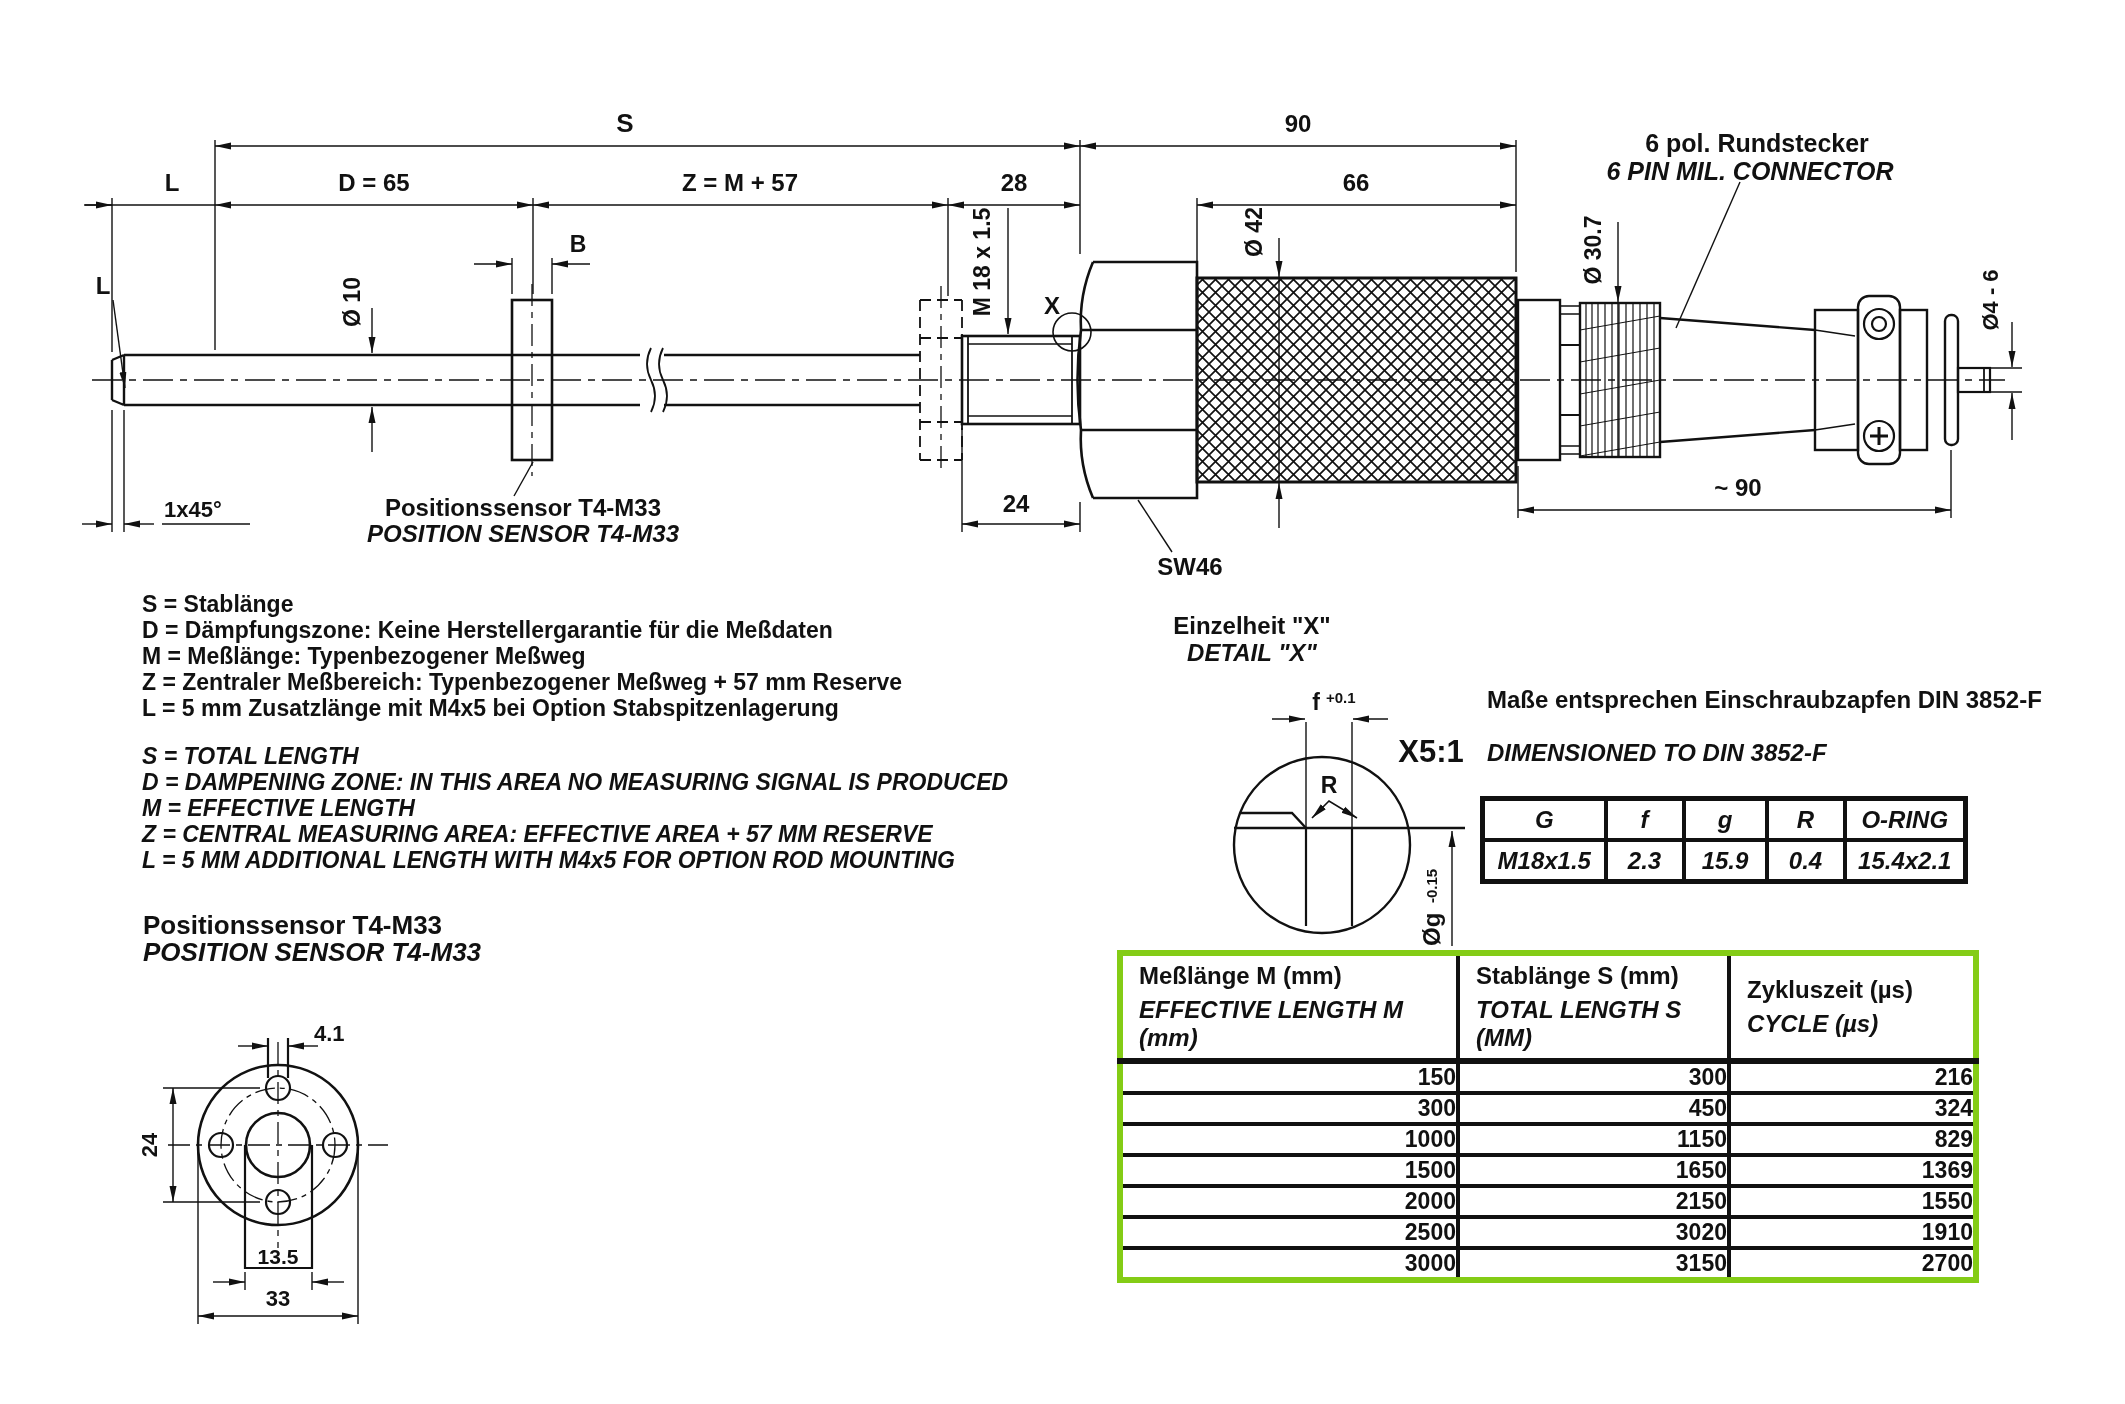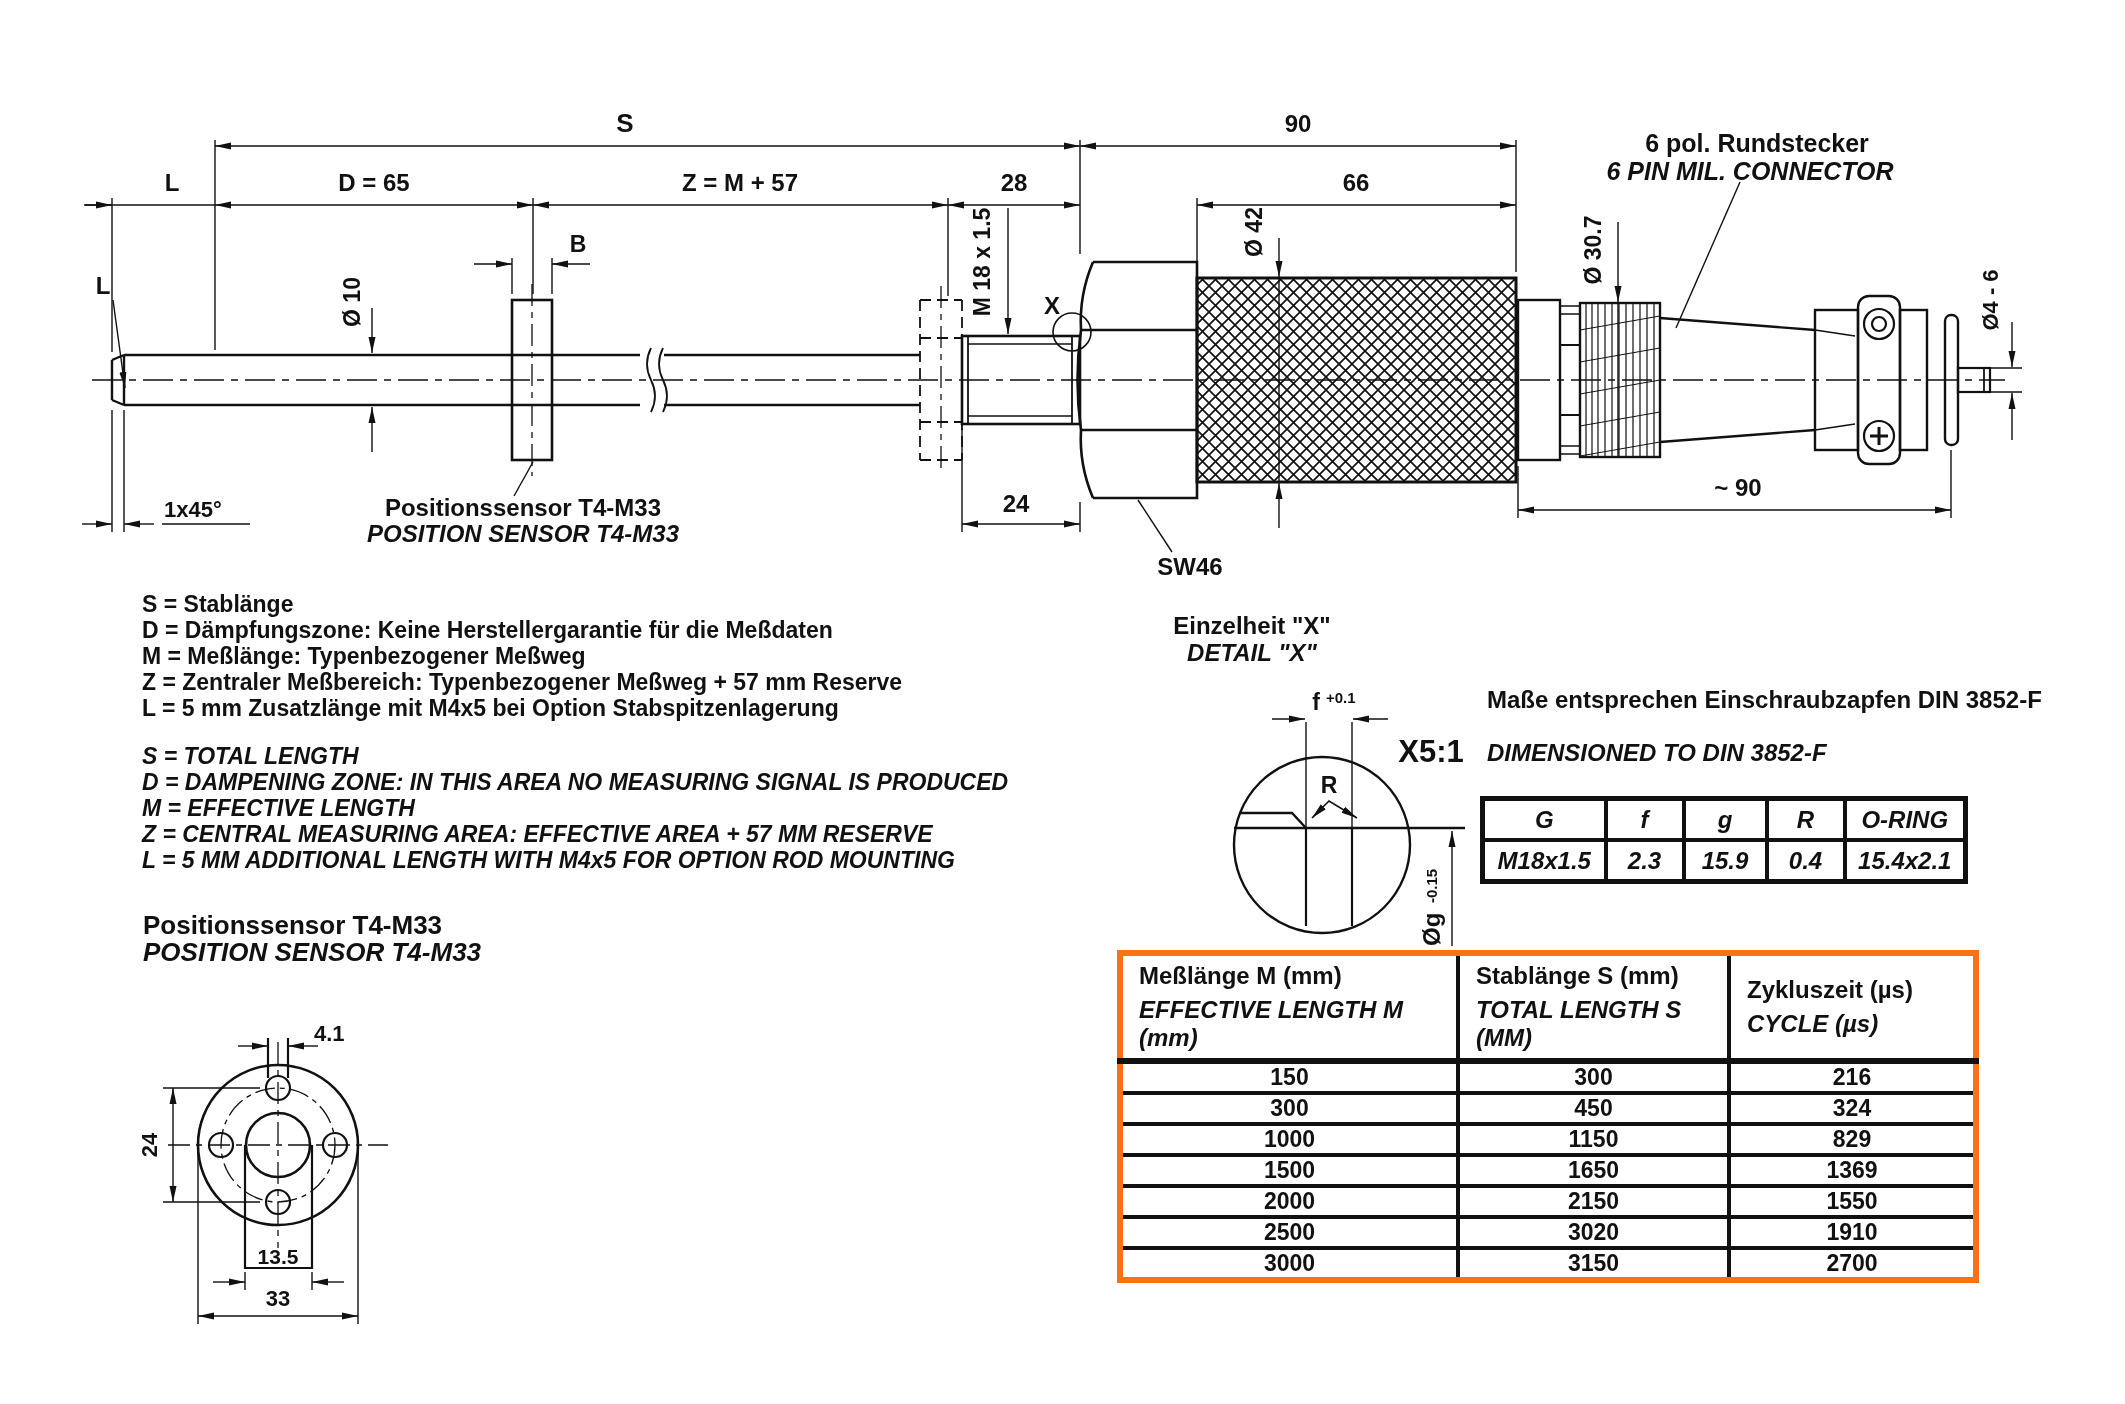--- a/index.html
+++ b/index.html
@@ -8,25 +8,25 @@
   svg text{font-family:"Liberation Sans",sans-serif;fill:#111;font-weight:bold;}
   .it{font-style:italic;}
   
   table{border-collapse:collapse;table-layout:fixed;background:#fff;}
   .fit-table{position:absolute;left:1480px;top:796px;width:483px;}
   .fit-table th,.fit-table td{border:4px solid #111;text-align:center;vertical-align:middle;
       font-size:24px;font-weight:bold;font-style:italic;padding:0;height:37px;}
   .fit-table{border:5px solid #111;}
   .main-table{position:absolute;left:1117px;top:950px;width:856px;}
   .main-table th,.main-table td{border:4px solid #111;padding:0;}
-  .main-table{border:6px solid #f97316;}
+  .main-table{border:6px solid #84cc16;}
   .main-table th{text-align:left;padding:6px 0 6px 16px;border-bottom:6px solid #111;}
   .main-table th .de{font-size:24px;font-weight:bold;font-style:normal;}
   .main-table th .en{font-size:24px;font-weight:bold;font-style:italic;margin-top:6px;}
-  .main-table td{text-align:center;font-size:23px;font-weight:bold;height:26px;margin-top:41px;}
+  .main-table td{text-align:right;font-size:23px;font-weight:bold;height:26px;margin-top:41px;}
 </style>
 </head>
 <body>
 
 <div class="canvas">
 
 <svg width="2125" height="1404" viewBox="0 0 2125 1404">
   <defs>
     <marker id="ah" orient="auto-start-reverse" markerWidth="17" markerHeight="9" refX="16" refY="4.5" markerUnits="userSpaceOnUse">
       <path d="M0,1 L16,4.5 L0,8 Z" fill="#111"></path>

